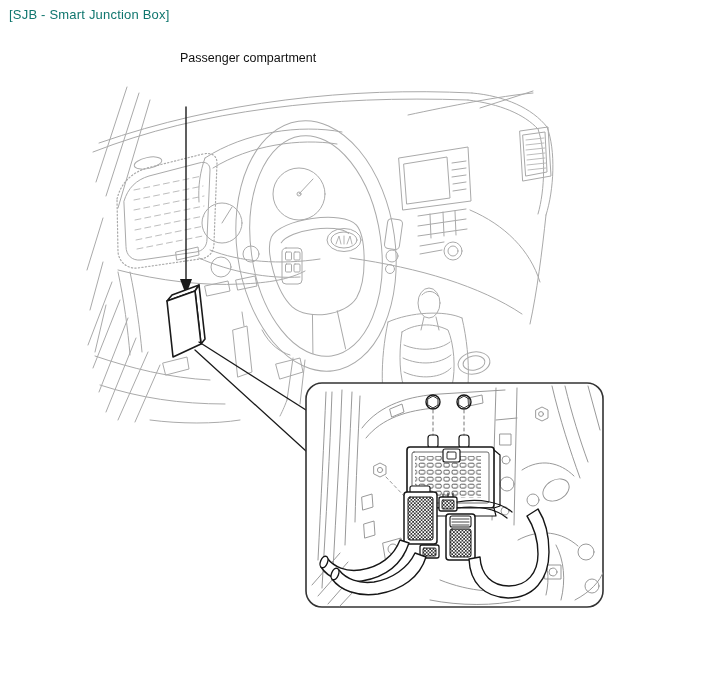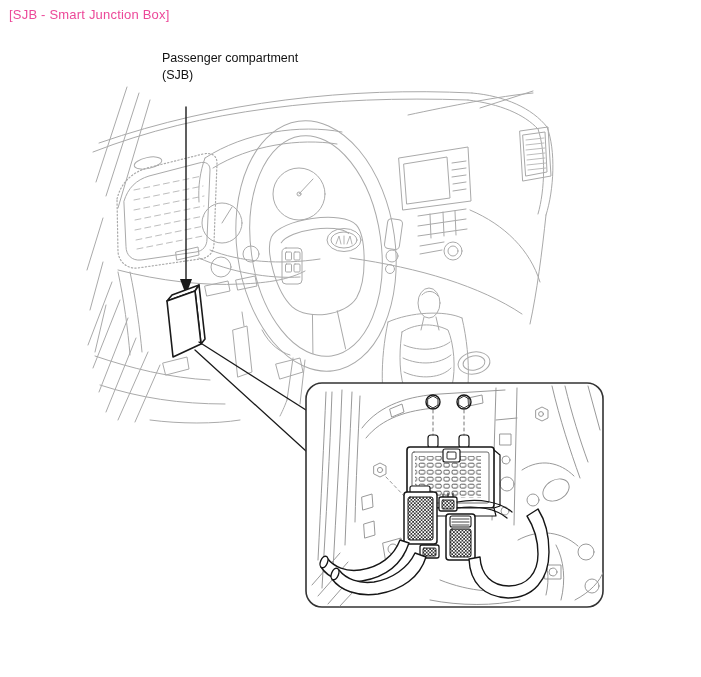--- a/index.html
+++ b/index.html
@@ -12,44 +12,43 @@
   *{margin:0;padding:0;box-sizing:border-box;}
   html,body{background:var(--background);}
   body{
     font-family:"Liberation Sans", sans-serif;
     color:var(--ink);
     width:701px;height:677px;overflow:hidden;
   }
   .stage{position:relative;width:701px;height:677px;background:var(--background);}
   .page-title{
     position:absolute;left:9px;top:7px;
-    font-size:13px;letter-spacing:0.2px;color:#ec4899;
+    font-size:13px;letter-spacing:0.2px;color:#0f766e;
   }
   .sjb-label{
-    position:absolute;left:162px;top:50px;
+    position:absolute;left:180px;top:50px;
     font-size:12.5px;line-height:16.5px;color:#111;
   }
   .art{position:absolute;left:0;top:0;}
   
   .g-dash{stroke:var(--art-gray);fill:none;stroke-width:1;stroke-linecap:round;stroke-linejoin:round;}
   .g-dash-thin{stroke:#b5b5b5;fill:none;stroke-width:0.9;stroke-linecap:round;}
   .g-ink{stroke:var(--ink);fill:none;stroke-width:1.6;stroke-linecap:round;stroke-linejoin:round;}
   .g-inset-gray{stroke:var(--inset-gray);fill:none;stroke-width:0.95;stroke-linecap:round;stroke-linejoin:round;}
   .g-inset-ink{stroke:#161616;fill:none;stroke-width:1.4;stroke-linecap:round;stroke-linejoin:round;}
 </style>
 </head>
 <body>
 
 <div class="stage">
 
   <div class="page-title">[SJB - Smart Junction Box]</div>
 
   <div class="sjb-label">
     <div>Passenger compartment</div>
-    <div>(SJB)</div>
   </div>
 
   <svg class="art" width="701" height="677" viewBox="0 0 701 677">
     <defs>
       <clipPath id="insetClip">
           <rect x="306" y="383" width="297" height="224" rx="16"></rect>
         </clipPath>
       <pattern id="fusePat" width="8.2" height="7" patternUnits="userSpaceOnUse">
         <rect x="1" y="1.2" width="5.6" height="3.9" rx="1.1" fill="none" stroke="#2c2c2c" stroke-width="0.75"></rect>
       </pattern>

